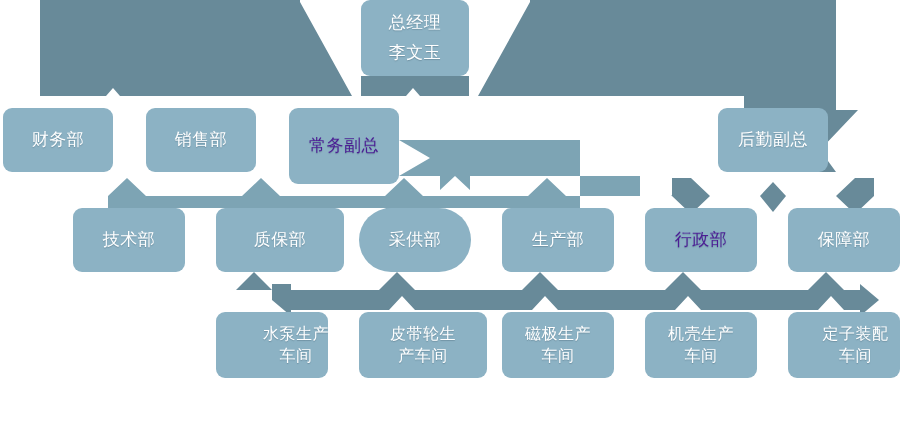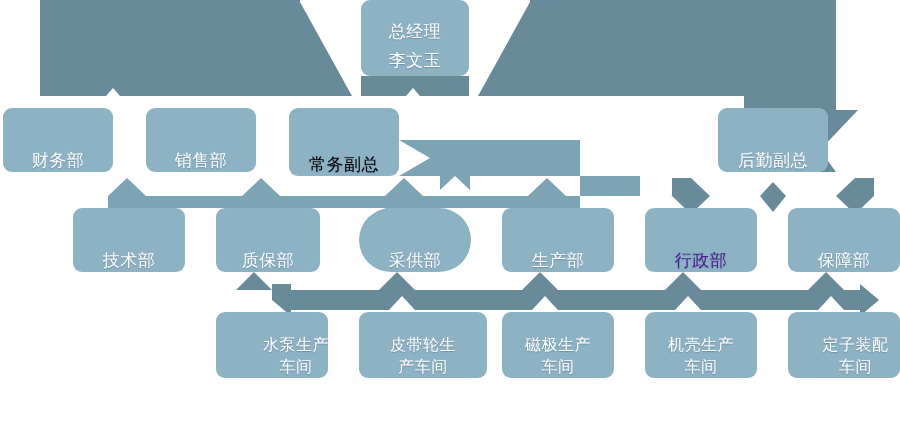--- a/index.html
+++ b/index.html
@@ -28,21 +28,21 @@
   }
   .node-box {
     position: absolute;
     box-sizing: border-box;
     background: #8cb2c4;
     border-radius: 9px;
     color: #ffffff;
     display: flex;
     flex-direction: column;
     align-items: center;
-    justify-content: flex-end;
+    justify-content: center;
     text-align: center;
     line-height: 1.38;
     letter-spacing: 0.5px;
     text-shadow: 0 1px 1px rgba(60,90,105,0.35);
     font-size: 17px;
     z-index: 5;
     user-select: none;
   }
   .node-box .line {
     display: block;
@@ -196,30 +196,30 @@
       <div class="node-box two-line ceo" style="left: 361px; top: 0px; width: 108px; height: 76px; background: rgb(140, 178, 196); color: rgb(255, 255, 255);">
         <span class="line">总经理</span>
         <span class="line">李文玉</span>
       </div>
       <div class="node-box" style="left: 3px; top: 108px; width: 110px; height: 64px; background: rgb(140, 178, 196); color: rgb(255, 255, 255);">
         <span class="line">财务部</span>
       </div>
       <div class="node-box" style="left: 146px; top: 108px; width: 110px; height: 64px; background: rgb(140, 178, 196); color: rgb(255, 255, 255);">
         <span class="line">销售部</span>
       </div>
-      <div class="node-box" style="left: 289px; top: 108px; width: 110px; height: 68px; background: rgb(140, 178, 196); color: #000000;">
+      <div class="node-box" style="left: 289px; top: 108px; width: 110px; height: 76px; background: rgb(140, 178, 196); color: #4c1d95;">
         <span class="line">常务副总</span>
       </div>
       <div class="node-box" style="left: 718px; top: 108px; width: 110px; height: 64px; background: rgb(140, 178, 196); color: rgb(255, 255, 255);">
         <span class="line">后勤副总</span>
       </div>
       <div class="node-box" style="left: 73px; top: 208px; width: 112px; height: 64px; background: rgb(140, 178, 196); color: rgb(255, 255, 255);">
         <span class="line">技术部</span>
       </div>
-      <div class="node-box" style="left: 216px; top: 208px; width: 104px; height: 64px; background: rgb(140, 178, 196); color: rgb(255, 255, 255);">
+      <div class="node-box" style="left: 216px; top: 208px; width: 128px; height: 64px; background: rgb(140, 178, 196); color: rgb(255, 255, 255);">
         <span class="line">质保部</span>
       </div>
       <div class="node-box" style="left: 359px; top: 208px; width: 112px; height: 64px; background: rgb(140, 178, 196); color: rgb(255, 255, 255); border-radius: 32px;">
         <span class="line">采供部</span>
       </div>
       <div class="node-box" style="left: 502px; top: 208px; width: 112px; height: 64px; background: rgb(140, 178, 196); color: rgb(255, 255, 255);">
         <span class="line">生产部</span>
       </div>
       <div class="node-box" style="left: 645px; top: 208px; width: 112px; height: 64px; background: rgb(140, 178, 196); color: #4c1d95;">
         <span class="line">行政部</span>

